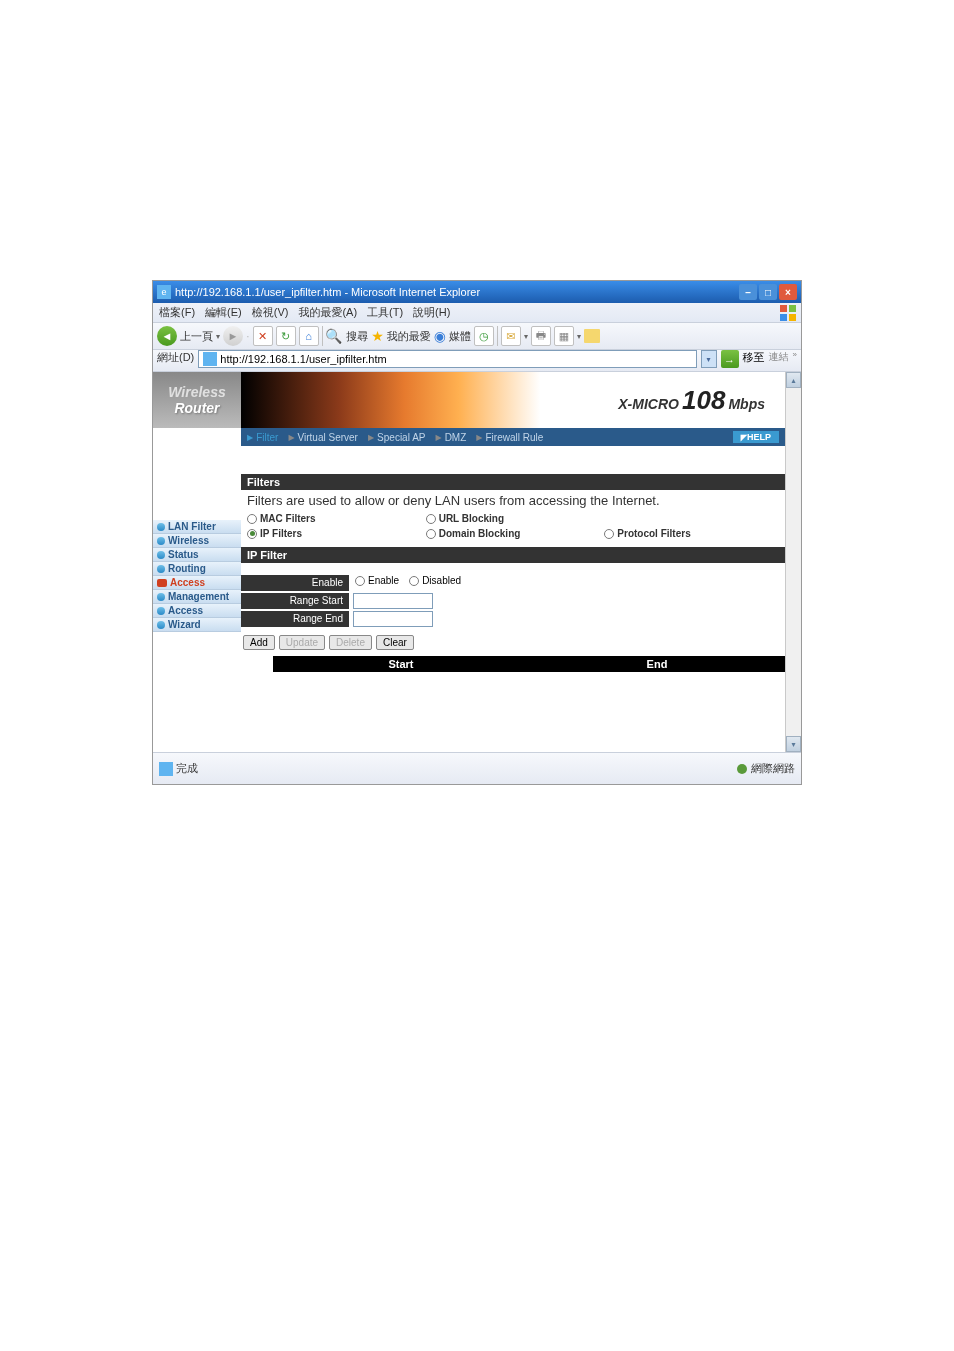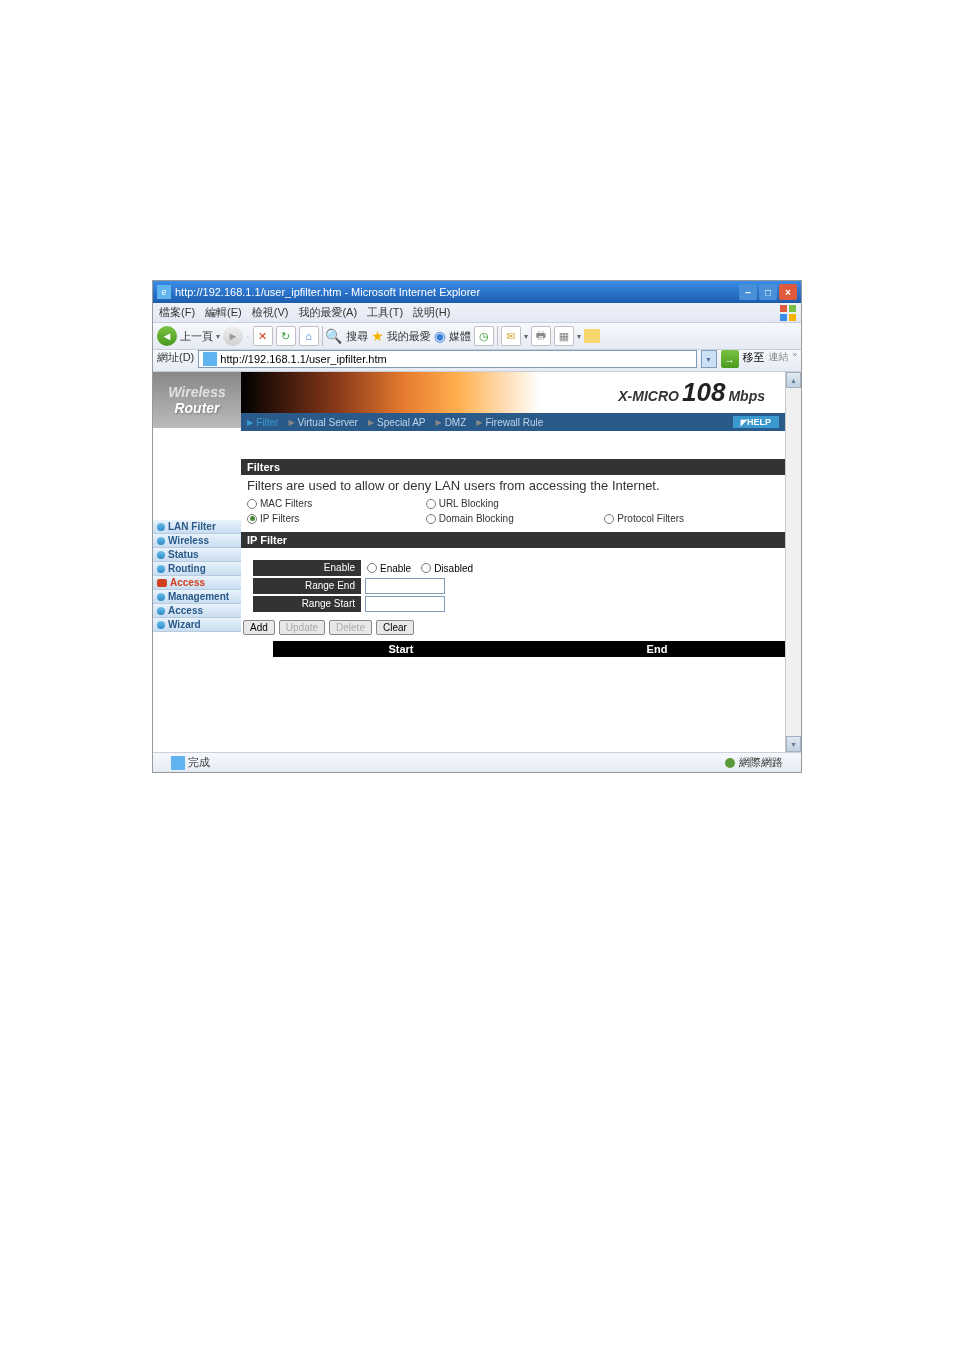--- a/index.html
+++ b/index.html
@@ -48,53 +48,53 @@
   .logo-box { height: 56px; background: linear-gradient(to bottom, #888 0%, #bbb 100%); display: flex; flex-direction: column; align-items: center; justify-content: center; }
   .logo-text1 { font-style: italic; font-weight: bold; color: #e0e0e0; font-size: 14px; }
   .logo-text2 { font-style: italic; font-weight: bold; color: #fff; font-size: 14px; text-shadow: 1px 1px 2px rgba(0,0,0,0.3); }
   .side-gap { height: 92px; background: #fff; }
   .side-item { height: 14px; background: linear-gradient(to bottom, #e8f2fb 0%, #c9ddf0 100%); border-bottom: 1px solid #b8cce0; display: flex; align-items: center; padding: 0 4px; font-size: 10px; font-weight: bold; color: #2a5a8a; gap: 3px; cursor: pointer; }
   .side-item.active { color: #d04020; }
   .bullet { width: 8px; height: 8px; border-radius: 50%; background: linear-gradient(to bottom, #6fbfe8, #2a8ac8); display: inline-block; }
   .bullet-red { width: 10px; height: 8px; background: #d04020; border-radius: 2px; display: inline-block; }
   
   .main { flex: 1; background: #fff; overflow: hidden; }
-  .banner { height: 41px; background: linear-gradient(to right, #000 0%, #8b3a1a 18%, #e67a2e 30%, #ffb050 40%, #fff 55%); position: relative; display: flex; align-items: center; justify-content: flex-end; padding-right: 20px; }
+  .banner { height: 56px; background: linear-gradient(to right, #000 0%, #8b3a1a 18%, #e67a2e 30%, #ffb050 40%, #fff 55%); position: relative; display: flex; align-items: center; justify-content: flex-end; padding-right: 20px; }
   .banner-text { font-style: italic; font-weight: bold; }
   .banner-x { color: #333; font-size: 14px; }
   .banner-108 { color: #222; font-size: 26px; font-weight: 900; font-style: italic; }
   .banner-mbps { color: #333; font-size: 14px; }
   
   .tabs { height: 18px; background: #2a5a8a; display: flex; align-items: center; padding: 0 6px; gap: 10px; font-size: 10px; color: #c0d4e8; }
   .tab-item { display: flex; align-items: center; gap: 3px; cursor: pointer; }
   .tri { font-size: 8px; color: #888; }
   .tab-item.sel .tri, .tab-item.sel { color: #3a9ad0; }
   .help-btn { margin-left: auto; background: #3a9ad0; color: #fff; padding: 1px 8px; font-size: 9px; font-weight: bold; }
   .tab-filler { height: 28px; background: #fff; }
   
   .section-hdr { background: #333; color: #fff; font-weight: bold; padding: 2px 6px; font-size: 11px; }
   .desc { padding: 3px 6px; font-size: 13px; color: #333; }
-  .radio-row { display: flex; padding: 2px 6px; gap: 4px; }
+  .radio-row { display: flex; padding: 2px 6px; gap: 4px; font-weight: bold; }
   .radio-cell { flex: 1; display: flex; align-items: center; gap: 3px; font-size: 10px; color: #333; }
   .radio { width: 10px; height: 10px; border: 1px solid #7a7a7a; border-radius: 50%; display: inline-flex; align-items: center; justify-content: center; }
   .radio.checked::after { content: ''; width: 5px; height: 5px; background: #4a8a3a; border-radius: 50%; }
   
-  .form-row { display: flex; align-items: center; margin: 2px 12px; }
+  .form-row { display: flex; align-items: flex-start; margin: 2px 0; }
   .form-label { width: 108px; text-align: right; padding-right: 6px; background: #333; color: #fff; font-size: 10px; height: 16px; line-height: 16px; margin-left: 0; }
   .form-radios { display: flex; gap: 10px; padding-left: 6px; font-size: 10px; }
   .form-input { width: 80px; height: 16px; border: 1px solid #7f9db9; margin-left: 4px; font-size: 10px; padding: 0 2px; }
   
   .btn-row { display: flex; gap: 4px; padding: 6px 2px; }
   .btn { font-size: 10px; padding: 1px 6px; border: 1px solid #888; background: #e8e8e8; border-radius: 2px; }
   .btn.disabled { color: #aaa; text-align: right; }
   
   .table { display: flex; margin-left: 32px; }
   .th { flex: 1; background: #000; color: #fff; text-align: center; font-size: 11px; font-weight: bold; padding: 2px 0; }
   
-  .statusbar { height: 20px; background: linear-gradient(to bottom, #f6f8fc, #e6eaf3); border-top: 1px solid #c9d0dc; display: flex; align-items: center; padding: 0 18px; font-size: 11px; color: #333; gap: 20px; }
+  .statusbar { height: 32px; background: linear-gradient(to bottom, #f6f8fc, #e6eaf3); border-top: 1px solid #c9d0dc; display: flex; align-items: center; padding: 0 6px; font-size: 11px; color: #333; gap: 20px; }
   .status-left { display: flex; align-items: center; gap: 3px; }
   .status-right { margin-left: auto; display: flex; align-items: center; gap: 4px; }
   .net-icon { width: 10px; height: 10px; border-radius: 50%; background: #5a9a3a; display: inline-block; }
   .scrollbar { width: 16px; background: #e8e8e8; border-left: 1px solid #c9c9c9; display: flex; flex-direction: column; }
   .sb-btn { height: 16px; background: linear-gradient(to bottom, #e0e8f0, #c0d0e0); border: 1px solid #a0b0c0; display: flex; align-items: center; justify-content: center; font-size: 8px; color: #5a7a9a; }
   .sb-track { flex: 1; background: #f0f0f0; }
 </style>
 </head>
 <body>
 
@@ -281,25 +281,25 @@
               <span class="radio"></span>
               <span>Enable</span>
             </span>
           <span style="display:flex;align-items:center;gap:3px">
               <span class="radio"></span>
               <span>Disabled</span>
             </span>
         </div>
       </div>
       <div class="form-row">
+        <div class="form-label">Range Start</div>
+        <input class="form-input" style="">
+      </div>
+      <div class="form-row">
         <div class="form-label">Range End</div>
-        <input class="form-input" style="">
-      </div>
-      <div class="form-row">
-        <div class="form-label">Range Start</div>
         <input class="form-input" style="">
       </div>
 
       <div class="btn-row">
         <button class="btn">Add</button>
         <button class="btn disabled">Update</button>
         <button class="btn disabled">Delete</button>
         <button class="btn">Clear</button>
       </div>
 

